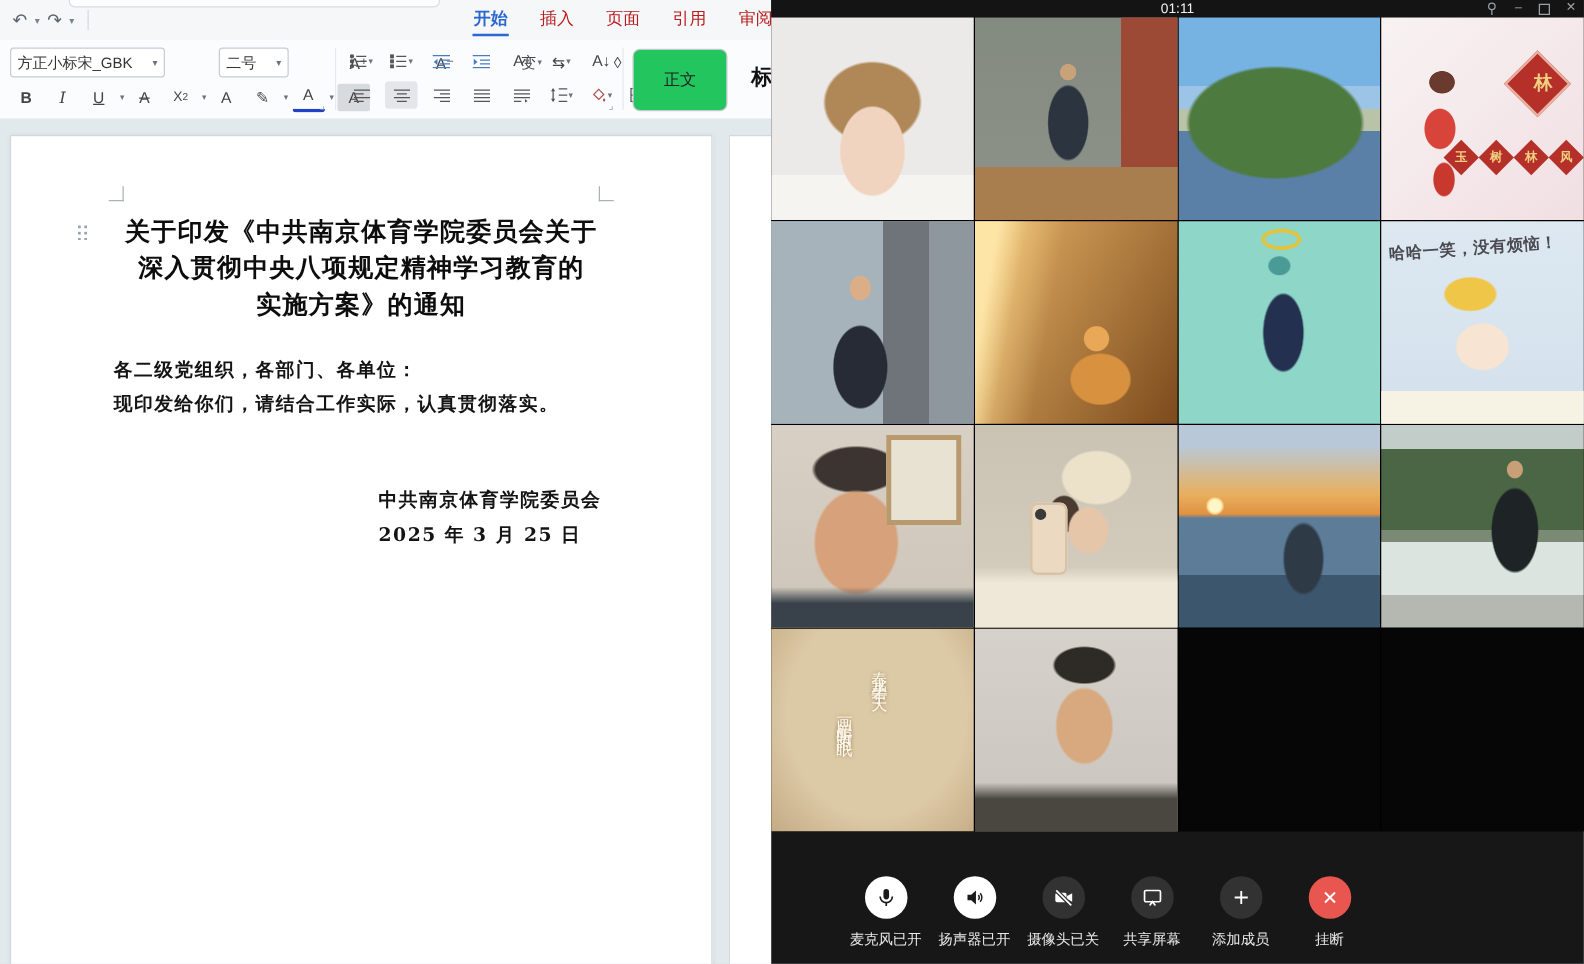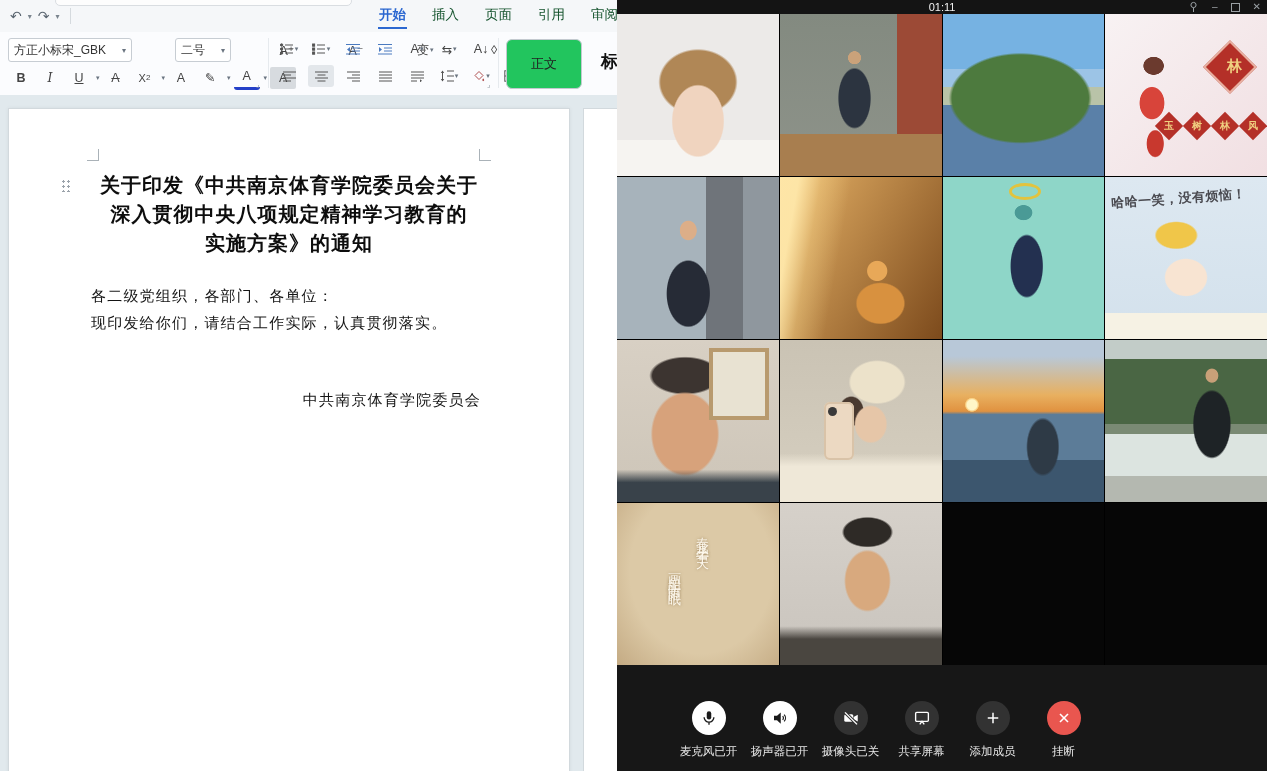--- a/index.html
+++ b/index.html
@@ -9,21 +9,21 @@
 
   
   .word{position:absolute;left:0;top:0;width:617px;height:771px;background:#e5eaee;}
   .topbar{position:absolute;left:0;top:0;width:617px;height:32px;background:#f5f7f9;}
   .doctab-hint{position:absolute;left:55px;top:-4px;width:295px;height:8px;border:1px solid #d9dde1;border-radius:6px;background:#fdfdfd;}
   .qa{position:absolute;left:8px;top:0;height:32px;display:flex;align-items:center;gap:4px;color:#5a6570;}
   .qa .g{font-size:14px;line-height:1;padding:2px 2px;}
   .qa .sm{font-size:8px;color:#7a848e;}
   .qa .sep{width:1px;height:16px;background:#d5dade;margin-left:6px;}
   .tabs{position:absolute;left:366px;top:0;height:32px;display:flex;}
-  .tab{padding:0 13px;font-size:13.5px;color:#14532d;height:32px;line-height:30px;position:relative;cursor:default;white-space:nowrap;}
+  .tab{padding:0 13px;font-size:13.5px;color:#b91c1c;height:32px;line-height:30px;position:relative;cursor:default;white-space:nowrap;}
   .tab.active{color:#2b67d0;font-weight:bold;}
   .tab.active::after{content:"";position:absolute;left:12px;right:12px;bottom:3px;height:2px;background:#2b67d0;}
 
   .ribbon{position:absolute;left:0;top:32px;width:617px;height:63px;background:#fbfcfe;border-bottom:1px solid #d9dee2;}
   .rrow{position:absolute;display:flex;align-items:center;gap:3px;}
   .rbtn{min-width:20px;height:22px;display:flex;align-items:center;justify-content:center;
         font-size:12.5px;color:#444;padding:0 3px;border-radius:3px;white-space:nowrap;}
   .rbtn.on{background:#e3e7eb;}
   .caret{font-size:7px;color:#6a7480;margin-left:1px;}
   .sel{display:flex;align-items:center;justify-content:space-between;border:1px solid #c7cdd3;border-radius:3px;
@@ -50,21 +50,21 @@
   .page2{position:absolute;left:583px;top:13px;width:40px;height:680px;background:#fff;border:1px solid #d2d9dd;}
   .mark{position:absolute;width:11px;height:11px;}
   .mark.l{left:78px;top:40px;border-right:1px solid #aab2b8;border-bottom:1px solid #aab2b8;}
   .mark.r{left:470px;top:40px;border-left:1px solid #aab2b8;border-bottom:1px solid #aab2b8;}
   .parhandle{position:absolute;left:52px;top:70px;width:9px;height:13px;
       background-image:radial-gradient(circle 1.3px,#9aa2aa 1.2px,transparent 1.4px);
       background-size:5px 5px;}
   .doc-title{margin:0;padding-top:62px;text-align:center;font-family:"DejaVu Serif","Liberation Serif",serif;
              font-weight:bold;font-size:20px;line-height:29px;letter-spacing:1px;color:#0d0d0d;}
   .docline{font-family:"DejaVu Serif","Liberation Serif",serif;font-size:15px;line-height:27px;
-           letter-spacing:1.2px;color:#141414;margin-left:82px;margin-right:50px;white-space:nowrap;}
+           letter-spacing:1.2px;color:#141414;margin-left:82px;margin-right:50px;white-space:nowrap;font-weight:bold;}
   .salutation{margin-top:25px;}
   .indent{margin-left:114px;}
   .sig{margin-top:50px;text-align:right;margin-right:88px;margin-left:0;}
   .dateline{margin-top:1px;text-align:right;margin-right:104px;margin-left:0;}
 
   
   .meeting{position:absolute;left:617px;top:0;width:650px;height:771px;background:#171717;}
   .mbar{position:absolute;left:0;top:0;width:650px;height:14px;background:#141414;}
   .timer{position:absolute;left:0;top:0;width:100%;text-align:center;font-size:11px;line-height:14px;color:#f2f2f2;}
   .winctl{position:absolute;right:6px;top:0;height:14px;display:flex;align-items:center;gap:13px;color:#9aa0a4;}
@@ -380,20 +380,21 @@
         <div class="mark r"></div>
         <div class="parhandle"></div>
         <div class="doc-title">
           <div>关于印发《中共南京体育学院委员会关于</div>
           <div>深入贯彻中央八项规定精神学习教育的</div>
           <div>实施方案》的通知</div>
         </div>
         <div class="docline salutation">各二级党组织，各部门、各单位：</div>
         <div class="docline">现印发给你们，请结合工作实际，认真贯彻落实。</div>
         <div class="docline sig">中共南京体育学院委员会</div>
+        <div class="docline dateline">2025 年 3 月 25 日</div>
       </div>
       <div class="page2"></div>
     </div>
   </div>
 
   <div class="meeting">
     <div class="mbar">
       <div class="timer">01:11</div>
       <div class="winctl">
         <svg class="wi" width="11" height="12" viewBox="0 0 11 12">

